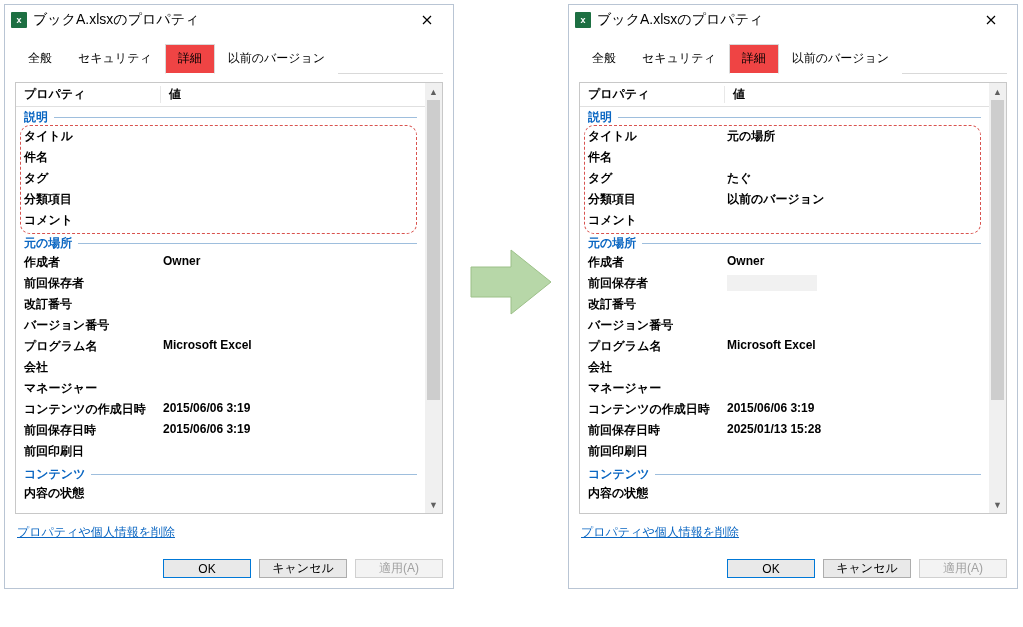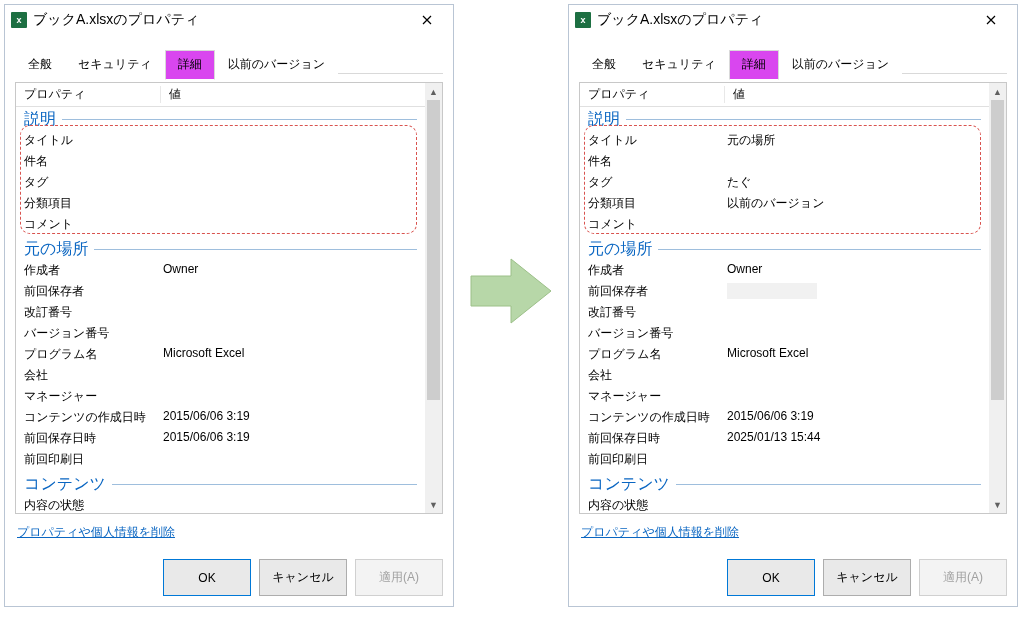--- a/index.html
+++ b/index.html
@@ -60,40 +60,41 @@
     margin-bottom: 8px;
   }
   .tab {
     padding: 5px 12px 6px 12px;
     font-size: 12px;
     color: #000;
     cursor: pointer;
     border: 1px solid transparent;
     border-bottom: none;
     position: relative;
-    top: 7px;
+    top: 1px;
     background: #fff;
   }
   .tab.active {
     border-color: #d9d9d9;
     border-bottom: 1px solid #fff;
-    background: #d946ef;
+    background: #ef4444;
     z-index: 2;
   }
 
   .list-wrap {
     border: 1px solid #c8c8c8;
     height: 432px;
     display: flex;
     position: relative;
   }
   .list-scroll {
     flex: 1;
     overflow: hidden;
     position: relative;
+    font-weight: bold;
   }
   .scrollbar {
     width: 17px;
     background: #f0f0f0;
     display: flex;
     flex-direction: column;
   }
   .sb-btn {
     height: 17px;
     background: #f0f0f0;
@@ -116,21 +117,21 @@
     align-items: center;
   }
   .col-headers .ch {
     padding: 0 8px;
   }
   .ch-prop { width: 145px; border-right: 1px solid #e8e8e8; }
   .ch-val  { flex: 1; }
 
   .group-label {
     color: #0a66c2;
-    font-size: 16px;
+    font-size: 12px;
     padding: 2px 0 2px 8px;
     display: flex; align-items: center;
     position: relative;
   }
   .group-label .gl-text { flex: 0 0 auto; margin-right: 6px; }
   .group-label .gl-line {
     flex: 1;
     border-top: 1px solid #9ebedd;
     height: 1px;
     margin-right: 8px;
@@ -174,21 +175,21 @@
   }
 
   .button-row {
     display: flex;
     justify-content: flex-end;
     gap: 8px;
     margin-top: 18px;
   }
   .btn {
     min-width: 88px;
-    height: 37px;
+    height: 19px;
     border: 1px solid #adadad;
     background: #e9e9e9;
     font-size: 12px;
     display: flex; align-items: center; justify-content: center;
     cursor: pointer;
   }
   .btn.default { border-color: #0078d7; }
   .btn.disabled { color: #a0a0a0; border-color: #d0d0d0; background: #f3f3f3; cursor: default; }
 
   
@@ -401,21 +402,21 @@
             <div class="prop-row">
               <div class="p-name">マネージャー</div>
               <div class="p-val"></div>
             </div>
             <div class="prop-row">
               <div class="p-name">コンテンツの作成日時</div>
               <div class="p-val">2015/06/06 3:19</div>
             </div>
             <div class="prop-row">
               <div class="p-name">前回保存日時</div>
-              <div class="p-val">2025/01/13 15:44</div>
+              <div class="p-val">2025/01/13 15:28</div>
             </div>
             <div class="prop-row">
               <div class="p-name">前回印刷日</div>
               <div class="p-val"></div>
             </div>
             <div class="group-label">
               <span class="gl-text">コンテンツ</span>
               <span class="gl-line"></span>
             </div>
             <div class="prop-row">

